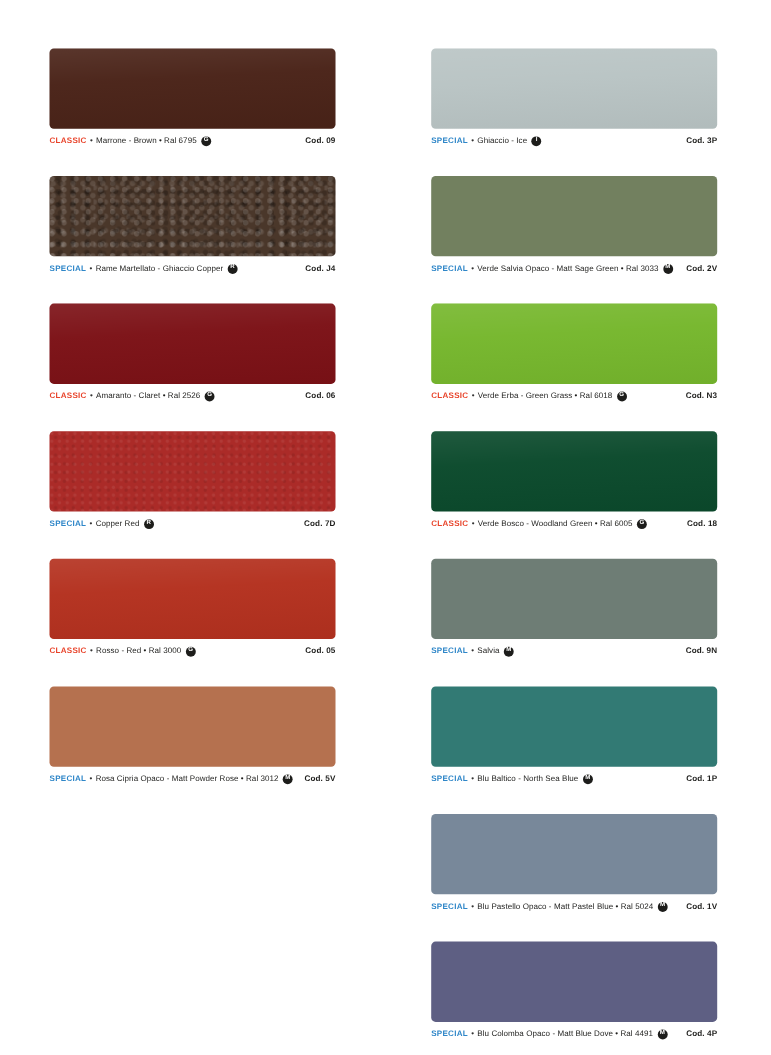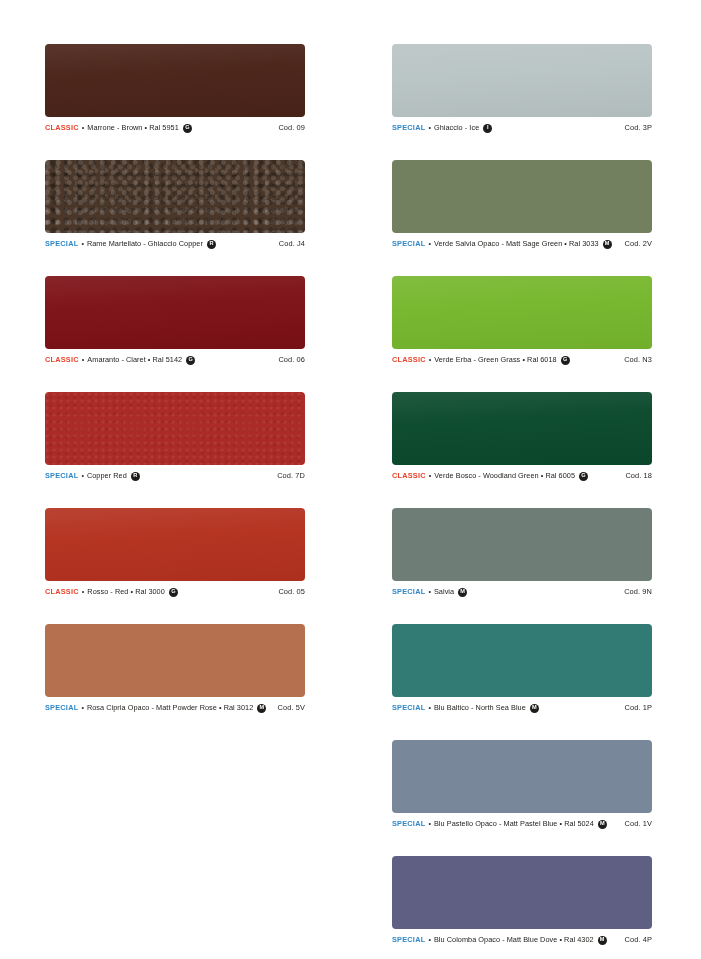--- a/index.html
+++ b/index.html
@@ -122,39 +122,39 @@
     font-size: 5.6px;
     font-weight: bold;
     line-height: 1;
     margin-left: 4px;
     flex: 0 0 auto;
   }
 
   .spacer { flex: 1 1 auto; min-width: 6px; }
 
   .code {
-    font-weight: normal;
+    font-weight: bold;
     font-size: 7.4px;
     color: #1d1d1b;
     letter-spacing: .1px;
   }
 </style>
 </head>
 <body>
 
 <div class="page">
   <div class="columns">
 
     <div class="column col-left">
         <div class="swatch-card">
           <div class="swatch-chip tex-gloss" style="background: rgb(74, 35, 24);"></div>
           <div class="swatch-label">
             <span class="family classic">CLASSIC</span>
             <span class="sep">•</span>
-            <span class="desc">Marrone - Brown • Ral 5951</span>
+            <span class="desc">Marrone - Brown • Ral 6795</span>
             <span class="finish-badge">G</span>
             <span class="spacer"></span>
             <span class="code">Cod. 09</span>
           </div>
         </div>
         <div class="swatch-card">
           <div class="swatch-chip tex-hammered" style="background: rgb(74, 55, 42);"></div>
           <div class="swatch-label">
             <span class="family special">SPECIAL</span>
             <span class="sep">•</span>
@@ -162,21 +162,21 @@
             <span class="finish-badge">R</span>
             <span class="spacer"></span>
             <span class="code">Cod. J4</span>
           </div>
         </div>
         <div class="swatch-card">
           <div class="swatch-chip tex-gloss" style="background: rgb(124, 17, 22);"></div>
           <div class="swatch-label">
             <span class="family classic">CLASSIC</span>
             <span class="sep">•</span>
-            <span class="desc">Amaranto - Claret • Ral 5142</span>
+            <span class="desc">Amaranto - Claret • Ral 2526</span>
             <span class="finish-badge">G</span>
             <span class="spacer"></span>
             <span class="code">Cod. 06</span>
           </div>
         </div>
         <div class="swatch-card">
           <div class="swatch-chip tex-grain" style="background: rgb(171, 43, 40);"></div>
           <div class="swatch-label">
             <span class="family special">SPECIAL</span>
             <span class="sep">•</span>
@@ -285,21 +285,21 @@
             <span class="finish-badge">M</span>
             <span class="spacer"></span>
             <span class="code">Cod. 1V</span>
           </div>
         </div>
         <div class="swatch-card">
           <div class="swatch-chip " style="background: rgb(94, 95, 131);"></div>
           <div class="swatch-label">
             <span class="family special">SPECIAL</span>
             <span class="sep">•</span>
-            <span class="desc">Blu Colomba Opaco - Matt Blue Dove • Ral 4302</span>
+            <span class="desc">Blu Colomba Opaco - Matt Blue Dove • Ral 4491</span>
             <span class="finish-badge">M</span>
             <span class="spacer"></span>
             <span class="code">Cod. 4P</span>
           </div>
         </div>
       </div>
 
   </div>
 </div>
 

